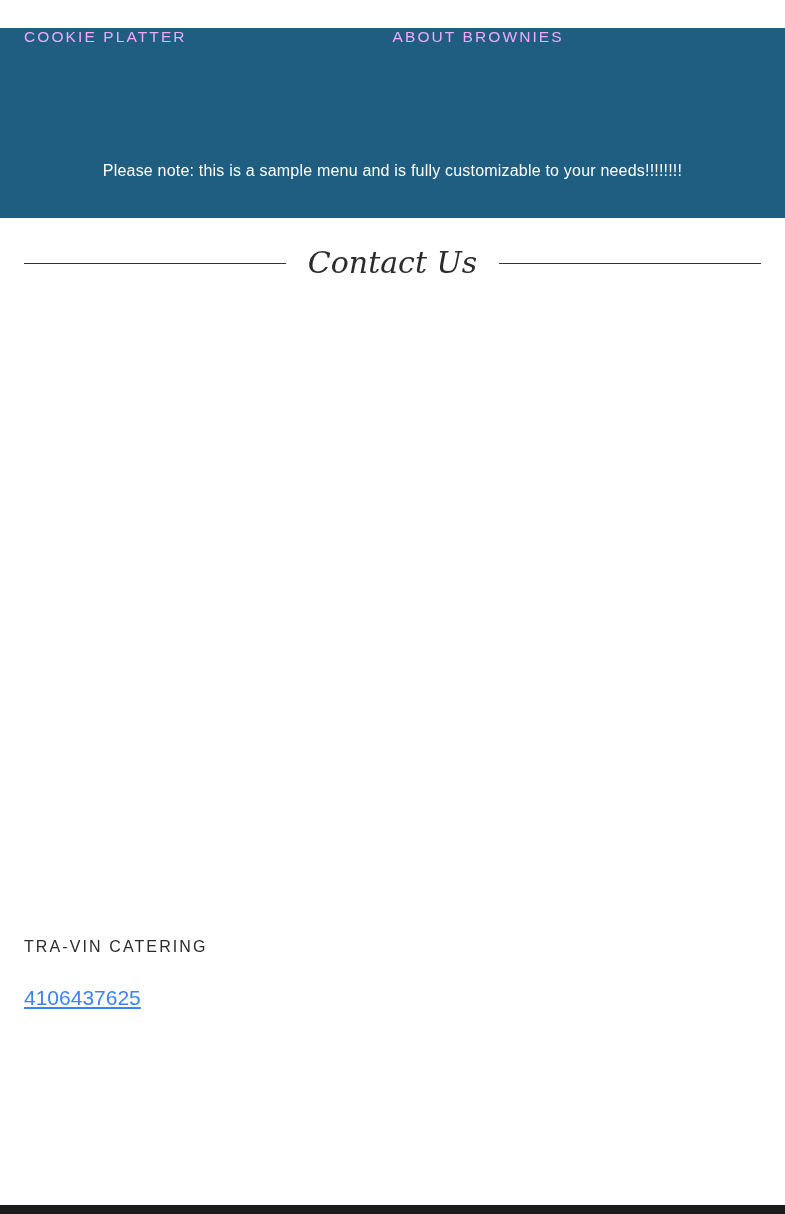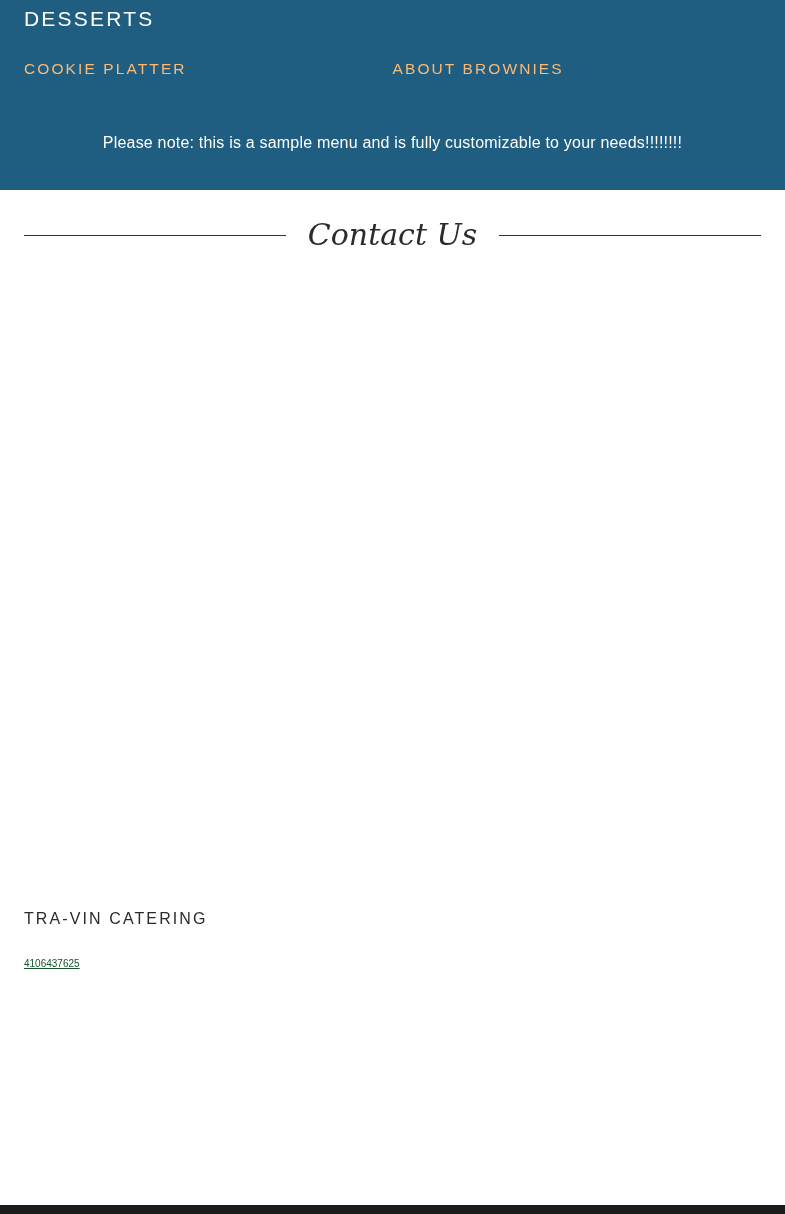--- a/index.html
+++ b/index.html
@@ -30,21 +30,21 @@
     line-height: 26px;
   }
   .menu-grid {
     display: flex;
     margin-top: 28px;
   }
   .menu-col {
     width: 50%;
   }
   .menu-item {
-    color: #fdba74;
+    color: #f0abfc;
     font-size: 15.5px;
     letter-spacing: 2.1px;
     font-weight: 400;
   }
   .menu-note {
     position: absolute;
     left: 0;
     right: 0;
     top: 134px;
     text-align: center;
@@ -113,42 +113,41 @@
     font-weight: 400;
     margin: 0 0 22px 0;
   }
   .address {
     font-size: 15.5px;
     line-height: 24px;
     color: #2f2f2f;
     margin: 0 0 25px 0;
   }
   .phone {
-    font-size: 10px;
-    color: #14532d;
+    font-size: 21px;
+    color: #3b82f6;
     text-decoration: underline;
     display: inline-block;
     margin-top: 8px;
   }
 
   
   .footer-strip {
     position: absolute;
     left: 0;
     bottom: 0;
     width: 785px;
     height: 9px;
     background: #1c1c1c;
   }
 </style>
 </head>
 <body>
 
 <section class="menu-section">
-  <h2 class="menu-heading">DESSERTS</h2>
 
   <div class="menu-grid">
     <div class="menu-col">
       <div class="menu-item">COOKIE PLATTER</div>
     </div>
     <div class="menu-col">
       <div class="menu-item">ABOUT BROWNIES</div>
     </div>
   </div>
 

